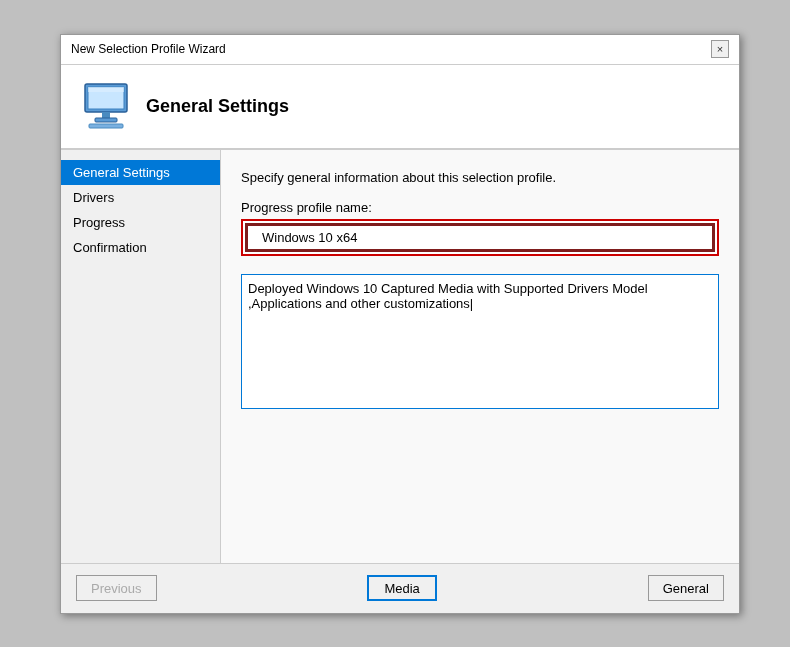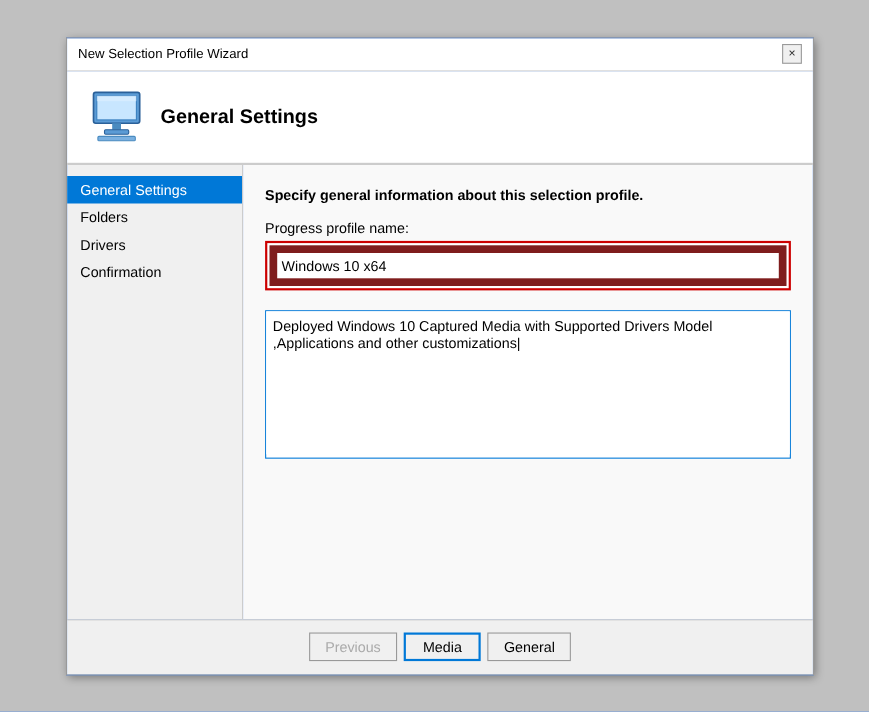--- a/index.html
+++ b/index.html
@@ -87,41 +87,40 @@
     .main-content {
       flex: 1;
       padding: 20px;
       background: #f9f9f9;
       overflow-y: auto;
     }
     .description-text {
       margin-bottom: 15px;
       color: #000;
       font-size: 13px;
-      font-weight: bold;
     }
     .field-group {
       margin-bottom: 18px;
     }
     .field-label {
       margin-bottom: 4px;
       color: #000;
       font-size: 13px;
     }
     .field-input-wrapper {
       border: 2px solid #cc0000;
       padding: 2px;
       background: #fff;
       display: inline-block;
       width: 100%;
     }
     .field-input {
       width: 100%;
-      padding: 4px 4px;
-      border: 7px solid #7f1d1d;
+      padding: 4px 14px;
+      border: 3px solid #7f1d1d;
       font-size: 13px;
       font-family: inherit;
       outline: none;
       background: #fff;
     }
     .field-textarea-wrapper {
       border: 1px solid #0078d7;
       background: #fff;
       width: 100%;
     }
@@ -134,21 +133,21 @@
       font-family: inherit;
       outline: none;
       resize: none;
       background: #fff;
     }
     .footer {
       border-top: 1px solid #ccc;
       background: #f0f0f0;
       padding: 10px 15px;
       display: flex;
-      justify-content: center;
+      justify-content: space-between;
       align-items: center;
       gap: 6px;
       height: 50px;
     }
     .btn {
       min-width: 70px;
       height: 26px;
       padding: 0 14px;
       font-size: 13px;
       font-family: inherit;
@@ -204,24 +203,24 @@
     <h1 class="header-title">General Settings</h1>
   </div>
 
   <div class="body-section">
 
     <div class="sidebar">
       <div class="sidebar-item active">
         <span>General Settings</span>
       </div>
       <div class="sidebar-item">
-        <span>Folders</span>
+        <span>Drivers</span>
       </div>
       <div class="sidebar-item">
-        <span>Drivers</span>
+        <span>Progress</span>
       </div>
       <div class="sidebar-item">
         <span>Confirmation</span>
       </div>
     </div>
 
     <div class="main-content">
       <p class="description-text">Specify general information about this selection profile.</p>
 
       <div class="field-group">

